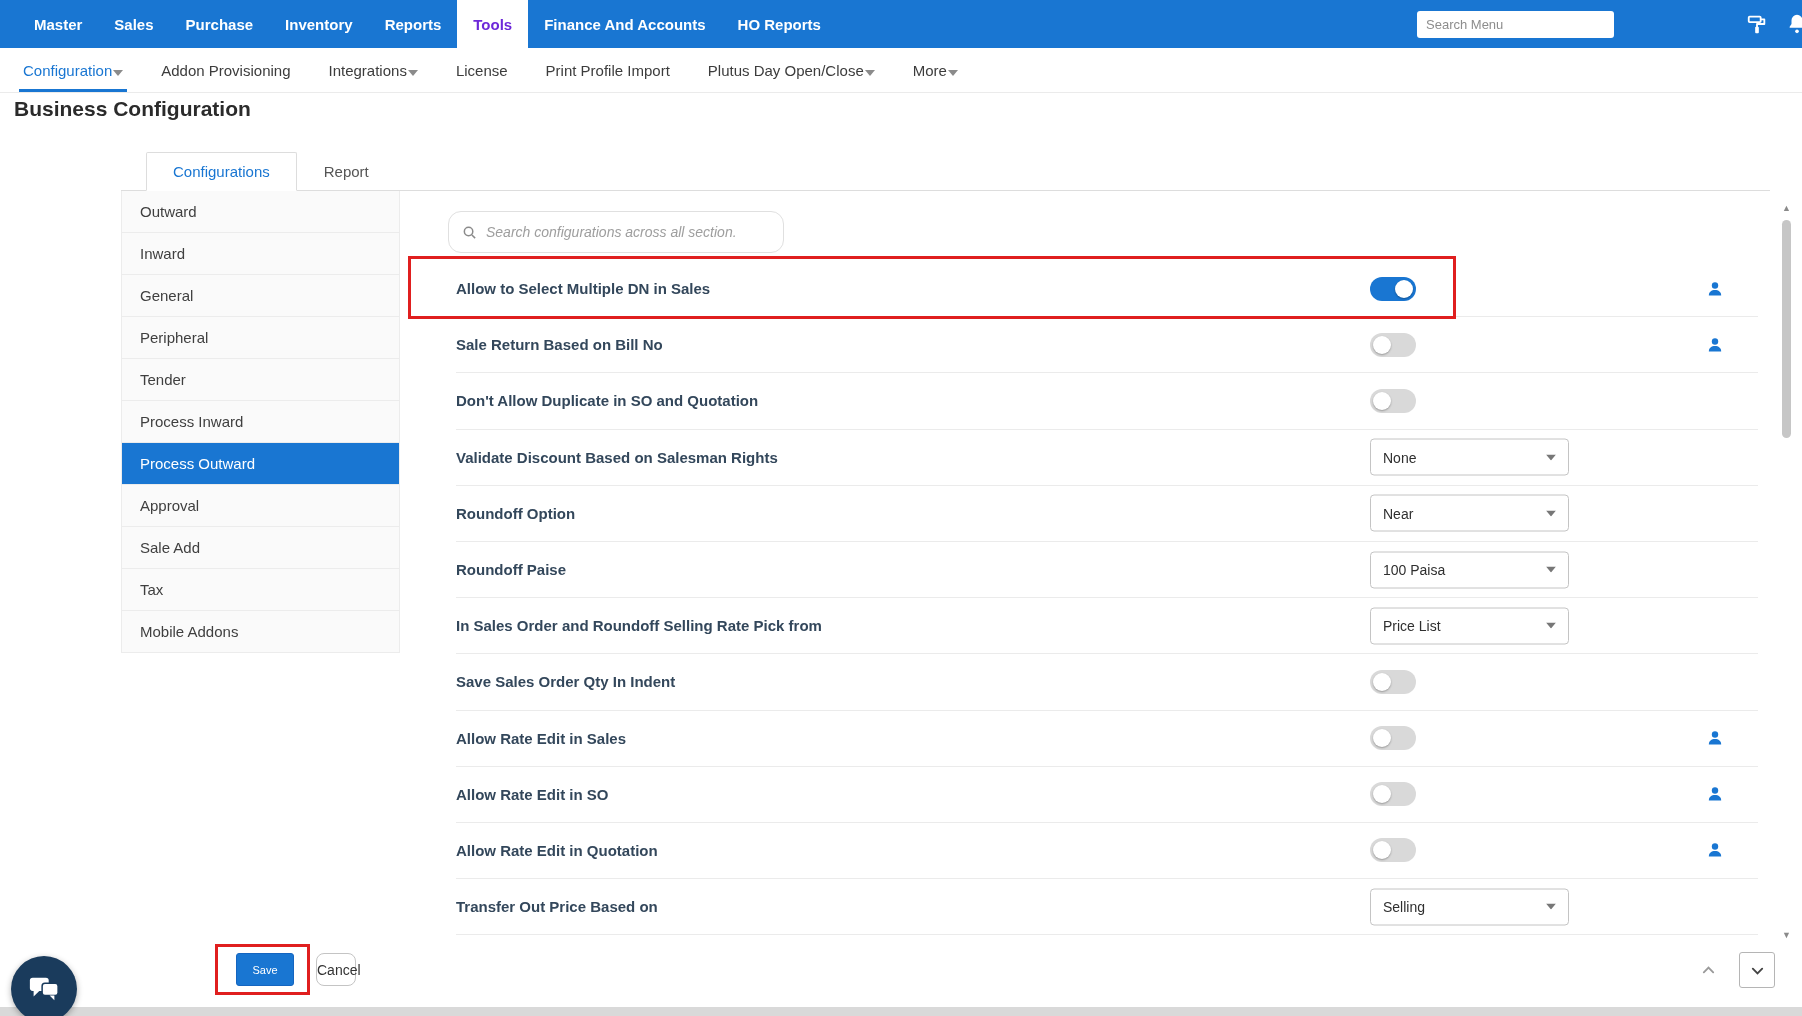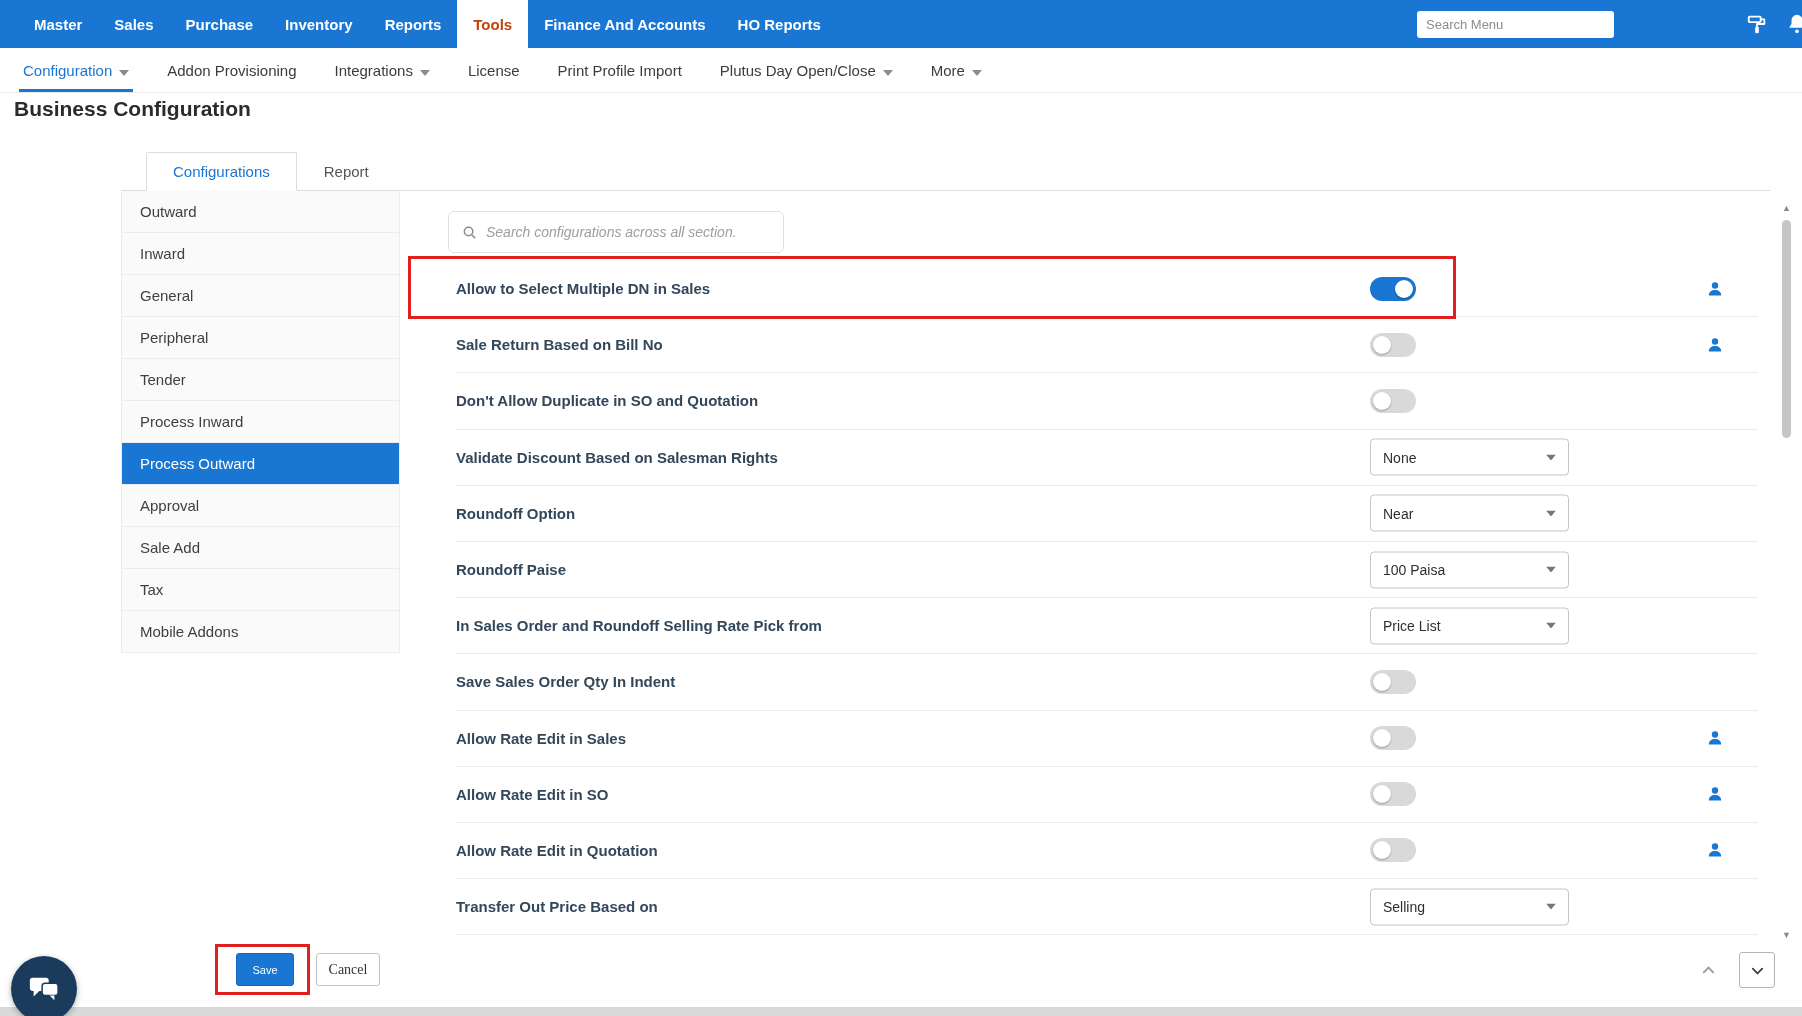--- a/index.html
+++ b/index.html
@@ -3,47 +3,47 @@
 <meta charset="utf-8">
 <style>
   * { margin:0; padding:0; box-sizing:border-box; }
   html,body { width:1802px; height:1016px; }
   body { position:relative; overflow:hidden; background:#fff; font-family:"Liberation Sans",sans-serif; }
 
   
   .topnav { position:absolute; top:0; left:0; width:1802px; height:48px; background:var(--primary,#1976d2); display:flex; align-items:center; z-index:5; }
   .topnav-items { display:flex; height:100%; margin-left:18px; }
   .topnav-item { display:flex; align-items:center; padding:0 16px; color:#fff; font-size:15px; font-weight:700; cursor:pointer; white-space:nowrap; }
-  .topnav-item.active { background:#fff; color:#c2410c; }
+  .topnav-item.active { background:#fff; color:#6d28d9; }
   .topnav-search { position:absolute; left:1417px; top:11px; width:197px; height:27px; border:none; border-radius:3px; padding:0 9px; font-size:13px; font-family:inherit; color:#333; outline:none; }
   .topnav-search::placeholder { color:#8d8d8d; }
   .topnav-icon { position:absolute; top:13px; cursor:pointer; }
   .icon-paint { left:1746px; }
   .icon-bell { left:1786px; }
 
   
   .subnav { position:absolute; top:48px; left:0; width:1802px; height:45px; background:#fff; border-bottom:1px solid #ebebeb; display:flex; align-items:stretch; padding-left:23px; gap:38px; }
-  .subnav-item { display:flex; align-items:center; gap:7px; font-size:15px; color:#3c3c3c; cursor:pointer; position:relative; white-space:nowrap; }
+  .subnav-item { display:flex; align-items:center; gap:1px; font-size:15px; color:#3c3c3c; cursor:pointer; position:relative; white-space:nowrap; }
   .subnav-item.active { color:var(--primary,#1976d2); }
   .subnav-item.active::after { content:""; position:absolute; left:-4px; right:-4px; bottom:0; height:3px; background:var(--primary,#1976d2); }
 
   .page-title { position:absolute; left:14px; top:97px; font-size:21px; font-weight:700; color:#2b2b2b; }
 
   
   .tabbar { position:absolute; left:121px; top:150px; width:1649px; height:41px; border-bottom:1px solid #ddd; display:flex; align-items:flex-end; padding-left:25px; }
   .tab { padding:10px 26px; font-size:15px; color:#555; cursor:pointer; margin-bottom:-1px; border:1px solid transparent; }
   .tab.active { background:#fff; color:var(--primary,#1976d2); border:1px solid #ddd; border-bottom-color:#fff; border-radius:2px 2px 0 0; }
 
   
   .sidebar { position:absolute; left:121px; top:191px; width:279px; border-left:1px solid #ececec; border-right:1px solid #ececec; }
   .sidebar-item { height:42px; display:flex; align-items:center; padding-left:18px; font-size:15px; color:#3f3f3f; background:#fafafa; border-bottom:1px solid #ececec; cursor:pointer; }
   .sidebar-item.active { background:var(--primary,#1976d2); color:#fff; }
 
   
-  .config-search { position:absolute; left:448px; top:211px; width:336px; height:42px; border:1px solid #e0e0e0; border-radius:6px; display:flex; align-items:center; padding:0 13px; gap:9px; background:#fff; }
+  .config-search { position:absolute; left:448px; top:211px; width:336px; height:42px; border:1px solid #e0e0e0; border-radius:13px; display:flex; align-items:center; padding:0 13px; gap:9px; background:#fff; }
   .config-search input { border:none; outline:none; flex:1; font-size:14px; font-style:italic; color:#555; font-family:inherit; background:transparent; }
   .config-search input::placeholder { color:#9e9e9e; font-style:italic; }
 
   
   .rows { position:absolute; left:448px; top:261px; width:1310px; }
   .row { position:relative; height:56.2px; border-bottom:1px solid #ebebeb; display:flex; align-items:center;margin-left:8px; }
   .row-label { font-size:15px; font-weight:700; color:#33475b; }
   .row-control { position:absolute; left:914px; top:50%; transform:translateY(-50%); }
   .row-user { position:absolute; left:1252px; top:50%; transform:translateY(-50%); cursor:pointer; line-height:0; }
 
@@ -52,21 +52,21 @@
   .toggle.off { background:var(--toggle-off,#d9d9d9); }
   .toggle .knob { position:absolute; top:3px; width:18px; height:18px; border-radius:50%; background:#fff; box-shadow:0 1px 2px rgba(0,0,0,.3); }
   .toggle.on .knob { right:3px; }
   .toggle.off .knob { left:3px; }
 
   .select { width:199px; height:37px; border:1px solid #c4c4c4; border-radius:4px; background:#fff; display:flex; align-items:center; justify-content:space-between; padding:0 12px; font-size:14px; color:#2f2f2f; cursor:pointer; }
   .sel-caret { line-height:0; }
 
   
   .btn-save { position:absolute; left:236px; top:953px; width:58px; height:33px; background:var(--primary,#1976d2); color:#fff; border:1px solid #1565c0; border-radius:3px; font-size:11px; font-family:inherit; cursor:pointer; }
-  .btn-cancel { position:absolute; left:316px; top:953px; width:64px; height:33px; background:#fff; color:#333; border:1px solid #c4c4c4; border-radius:3px; font-size:14px; font-family:Liberation Serif, serif; cursor:pointer; }
+  .btn-cancel { position:absolute; left:316px; top:953px; width:40px; height:33px; background:#fff; color:#333; border:1px solid #c4c4c4; border-radius:8px; font-size:14px; font-family:Liberation Sans, sans-serif; cursor:pointer; }
 
   
   .annotation { position:absolute; border:3px solid var(--annotation-red,#e01f1f); pointer-events:none; z-index:10; }
   .ann-dn { left:408px; top:256px; width:1048px; height:63px; }
   .ann-save { left:215px; top:944px; width:95px; height:51px; }
 
   
   .chev { position:absolute; top:952px; width:36px; height:36px; display:flex; align-items:center; justify-content:center; cursor:pointer; background:#fff; }
   .chev-up { left:1690px; border:none; }
   .chev-down { left:1739px; border:1px solid #b5b5b5; border-radius:3px; }

